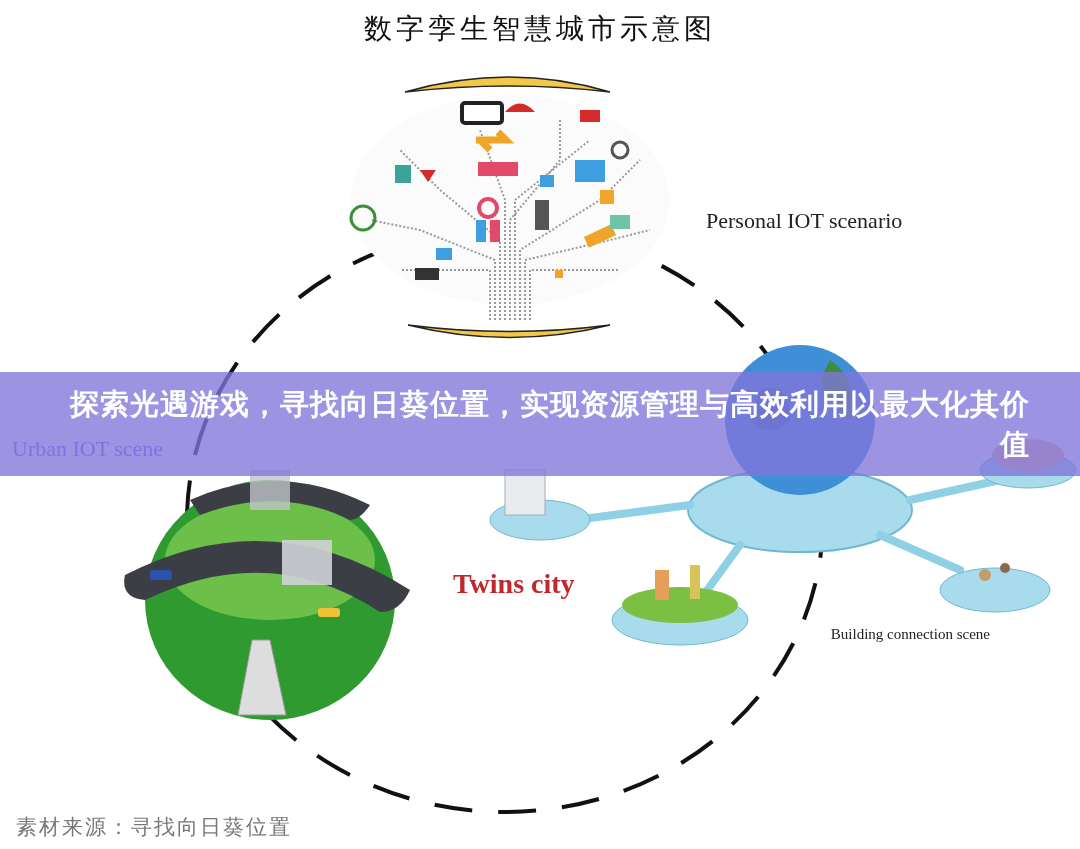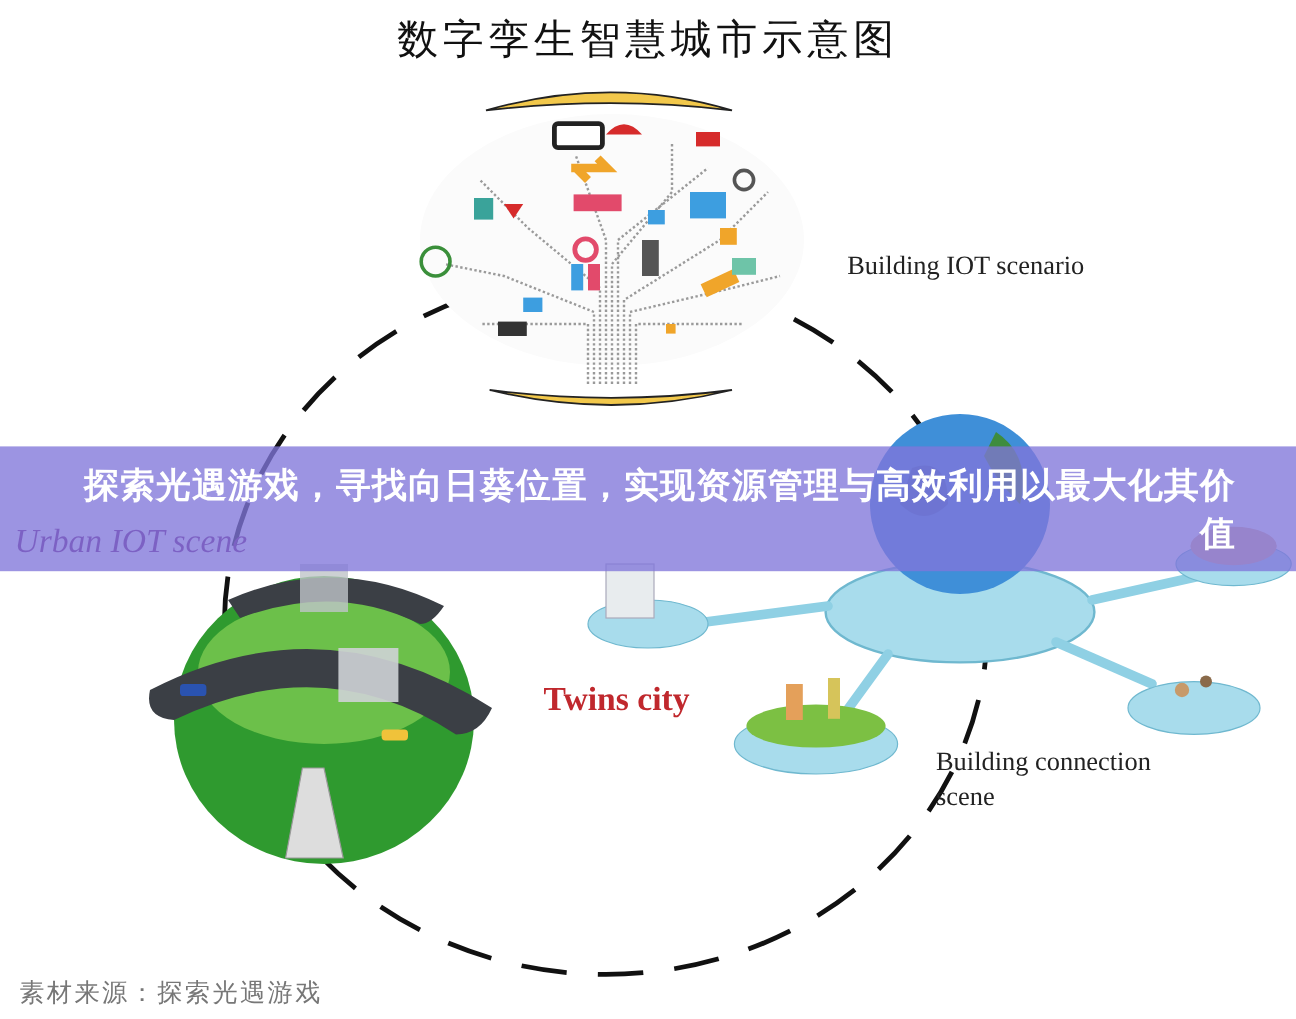--- a/index.html
+++ b/index.html
@@ -4,30 +4,30 @@
 <style>
   html, body { margin: 0; padding: 0; }
   body {
     width: 1080px; height: 849px; overflow: hidden; position: relative;
     background: #ffffff;
     font-family: "DejaVu Serif", serif;
   }
   .abs { position: absolute; }
   .title {
     left: 0; width: 1080px; top: 10px; text-align: center;
-    font-family: "DejaVu Serif", serif; font-size: 34px; color: #111;
+    font-family: "DejaVu Serif", serif; font-size: 28px; color: #111;
     letter-spacing: 4px;
   }
   .label-serif {
     font-family: "Liberation Serif", serif; color: #222;
   }
   .personal { left: 706px; top: 208px; font-size: 22px; }
-  .urban { left: 12px; top: 436px; font-size: 28px; color: #701a75; font-style: italic; }
+  .urban { left: 12px; top: 436px; font-size: 22px; color: #8b5cf6; }
   .twins { left: 453px; top: 568px; font-size: 28px; font-weight: bold; color: #c0282d; }
-  .building { left: 780px; top: 620px; width: 210px; text-align: left; font-size: 22px; line-height: 29px; }
+  .building { left: 780px; top: 620px; width: 210px; text-align: right; font-size: 15px; line-height: 29px; }
   .source {
     left: 16px; top: 813px; font-size: 21px; color: #777;
     font-family: "DejaVu Serif", serif; letter-spacing: 2px;
   }
   .banner {
     left: 0; top: 372px; width: 1080px; height: 104px;
     background: rgba(128, 118, 218, 0.78);
     display: flex; align-items: center; justify-content: center;
     text-align: right;
   }
@@ -118,22 +118,22 @@
     <ellipse cx="995" cy="590" rx="55" ry="22" fill="#a8dcec" stroke="#6fb8cf"></ellipse>
     <circle cx="985" cy="575" r="6" fill="#c79a6a"></circle>
     <circle cx="1005" cy="568" r="5" fill="#8a6a4a"></circle>
     <ellipse cx="1028" cy="470" rx="48" ry="18" fill="#a8dcec" stroke="#6fb8cf"></ellipse>
     <ellipse cx="1028" cy="455" rx="36" ry="16" fill="#e6b59a"></ellipse>
   </g>
 </svg>
 
 <div class="abs title">数字孪生智慧城市示意图</div>
 
-<div class="abs label-serif personal">Building IOT scenario</div>
+<div class="abs label-serif personal">Personal IOT scenario</div>
 <div class="abs label-serif urban">Urban IOT scene</div>
 <div class="abs label-serif twins">Twins city</div>
 <div class="abs label-serif building">Building connection scene</div>
 
-<div class="abs source">素材来源：探索光遇游戏</div>
+<div class="abs source">素材来源：寻找向日葵位置</div>
 
 <div class="abs banner">
   <div class="banner-text">探索光遇游戏，寻找向日葵位置，实现资源管理与高效利用以最大化其价值</div>
 </div>
 
 </body></html>

